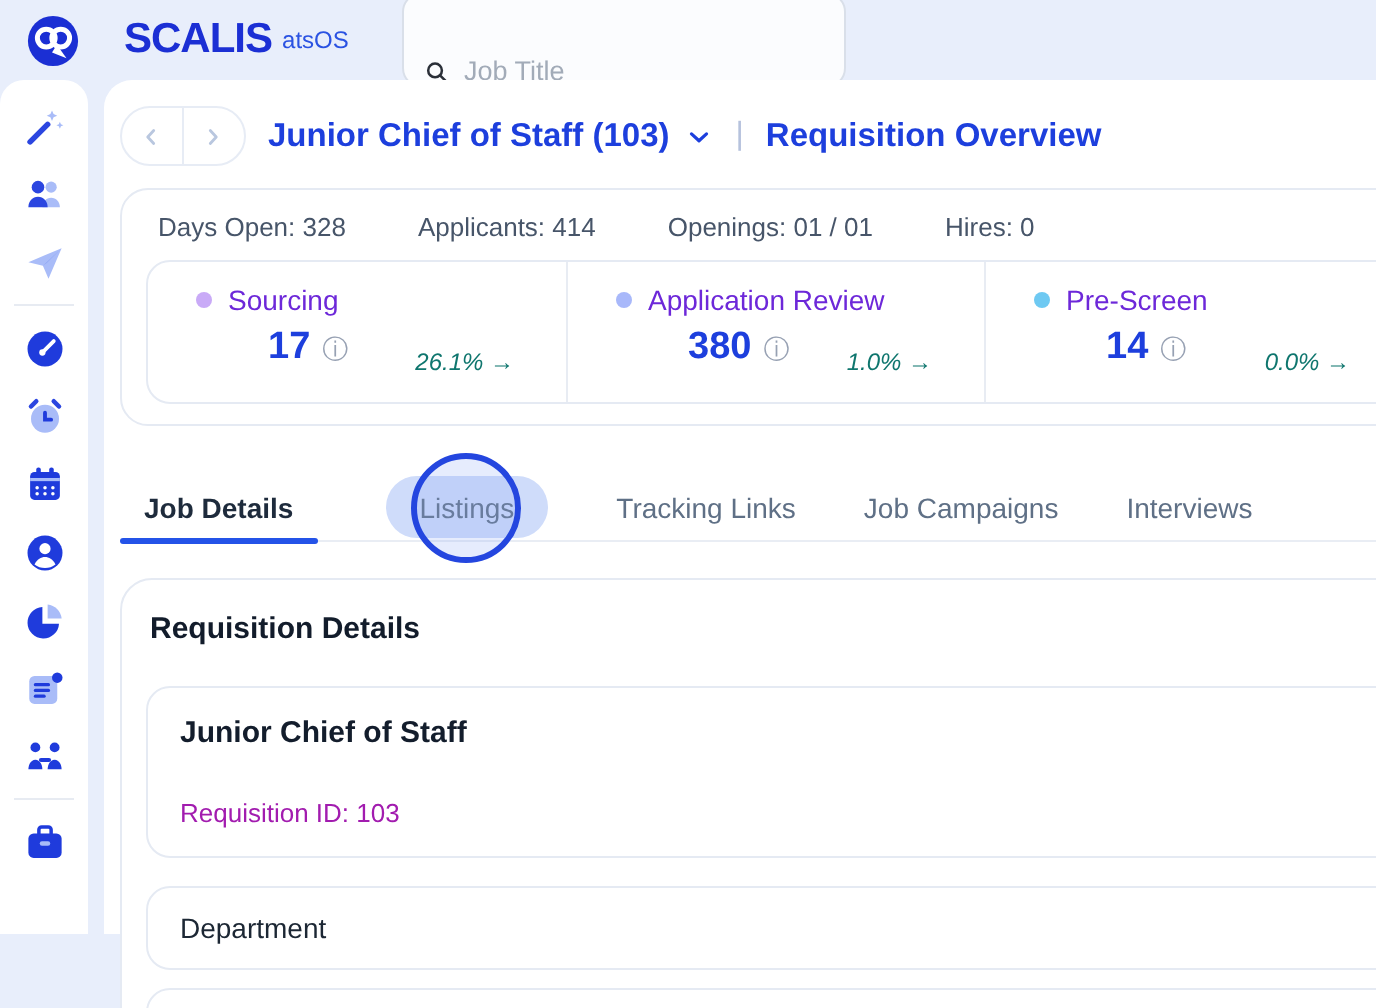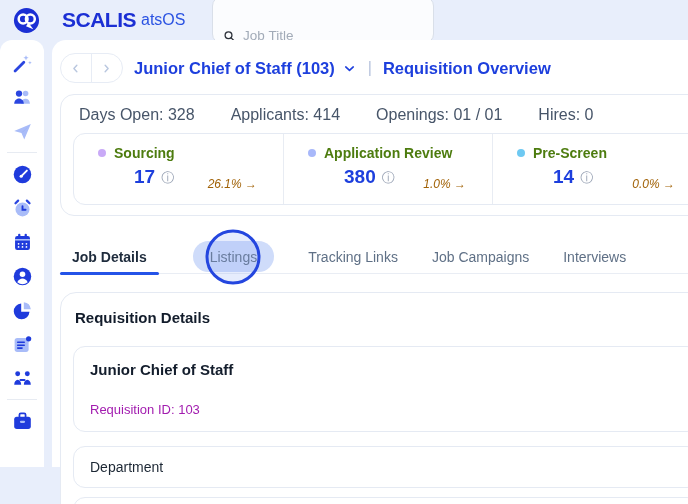--- a/index.html
+++ b/index.html
@@ -7,21 +7,21 @@
   .page {
     width:688px; height:504px; overflow:hidden; position:relative;
     font-family:"Liberation Sans","DejaVu Sans",sans-serif;
     background:#e8eefb; color:#1c2734;
   }
   
   .header { height:40px; display:flex; align-items:center; padding-left:13px; }
   .brand { display:flex; align-items:center; }
   .brand-logo { width:27px; height:27px; flex:0 0 auto; }
   .brand-name { font-size:21px; font-weight:700; color:#1b2fd4; letter-spacing:-0.5px; margin-left:22px; }
-  .brand-suffix { font-size:16px; color:#2a52e2; margin-left:5px; }
+  .brand-suffix { font-size:12px; color:#2a52e2; margin-left:5px; }
   .searchbox {
     margin-left:27px; width:222px; height:48px; background:#fbfcfe;
     border:1.5px solid #d9dfe9; border-radius:10px;
     display:flex; align-items:flex-end; padding:0 10px; gap:7px;
   }
   .searchbox input {
     border:none; outline:none; background:transparent; width:100%;
     font-size:13.5px; color:#333; font-family:inherit;
   }
   .searchbox input::placeholder { color:#a2abb8; }
@@ -52,31 +52,31 @@
   .crumb-title { font-size:16.5px; font-weight:700; color:#1d3fdd; }
   .crumb-caret { margin-left:-4px; display:flex; align-items:center; cursor:pointer; }
   .crumb-sep { color:#b6c2dd; font-size:16px; }
   .crumb-overview { font-size:16.5px; font-weight:700; color:#1d3fdd; }
   
   .stats-card {
     margin-top:10px; width:662px; border:1px solid #e5eaf3;
     border-radius:14px; padding-bottom:10px; background:#fff;
   }
   .stats-row { display:flex; gap:36px; padding:11px 18px 9px; }
-  .stat { font-size:16px; color:#475569; font-weight:500; white-space:nowrap; }
+  .stat { font-size:13px; color:#475569; font-weight:500; white-space:nowrap; }
   .pipeline { margin-left:12px; width:640px; border:1px solid #e5eaf3; border-radius:12px; display:flex; height:72px; }
   .stage { width:209px; flex:0 0 auto; position:relative; padding:11px 0 0 24px; }
   .stage + .stage { border-left:1px solid #e8ecf3; }
   .stage-head { display:flex; align-items:center; gap:8px; }
   .stage-dot { width:8px; height:8px; border-radius:50%; }
-  .stage-name { font-size:14px; font-weight:700; color:#4d7c0f; }
+  .stage-name { font-size:14px; font-weight:400; color:#6d28d9; }
   .stage-count-row { margin-top:5px; display:flex; align-items:center; gap:6px;margin-left:36px; }
   .stage-count { font-size:19px; font-weight:700; color:#1d3fdd; }
   .info-icon { font-size:13px; color:#97a1b3; line-height:1; cursor:pointer; }
-  .stage-rate { position:absolute; right:26px; bottom:13px; font-style:italic; font-size:12px; color:#a16207; white-space:nowrap;margin-top:29px; }
+  .stage-rate { position:absolute; right:26px; bottom:13px; font-style:italic; font-size:12px; color:#0f766e; white-space:nowrap;margin-top:29px; }
   
   .tabs {
     margin-top:24px; display:flex; align-items:center; gap:34px;
     border-bottom:1px solid #e9edf4; height:34px; width:645px; position:relative;
   }
   .tab { font-size:14px; color:#5f7086; height:34px; display:flex; align-items:center; cursor:pointer; position:relative; white-space:nowrap; }
   .tab.active { color:#1e2b3c; font-weight:600; padding:0 12px; }
   .tab.active::after {
     content:""; position:absolute; left:0; right:0; bottom:-1px;
     height:3px; background:#2453e8; border-radius:2px;

